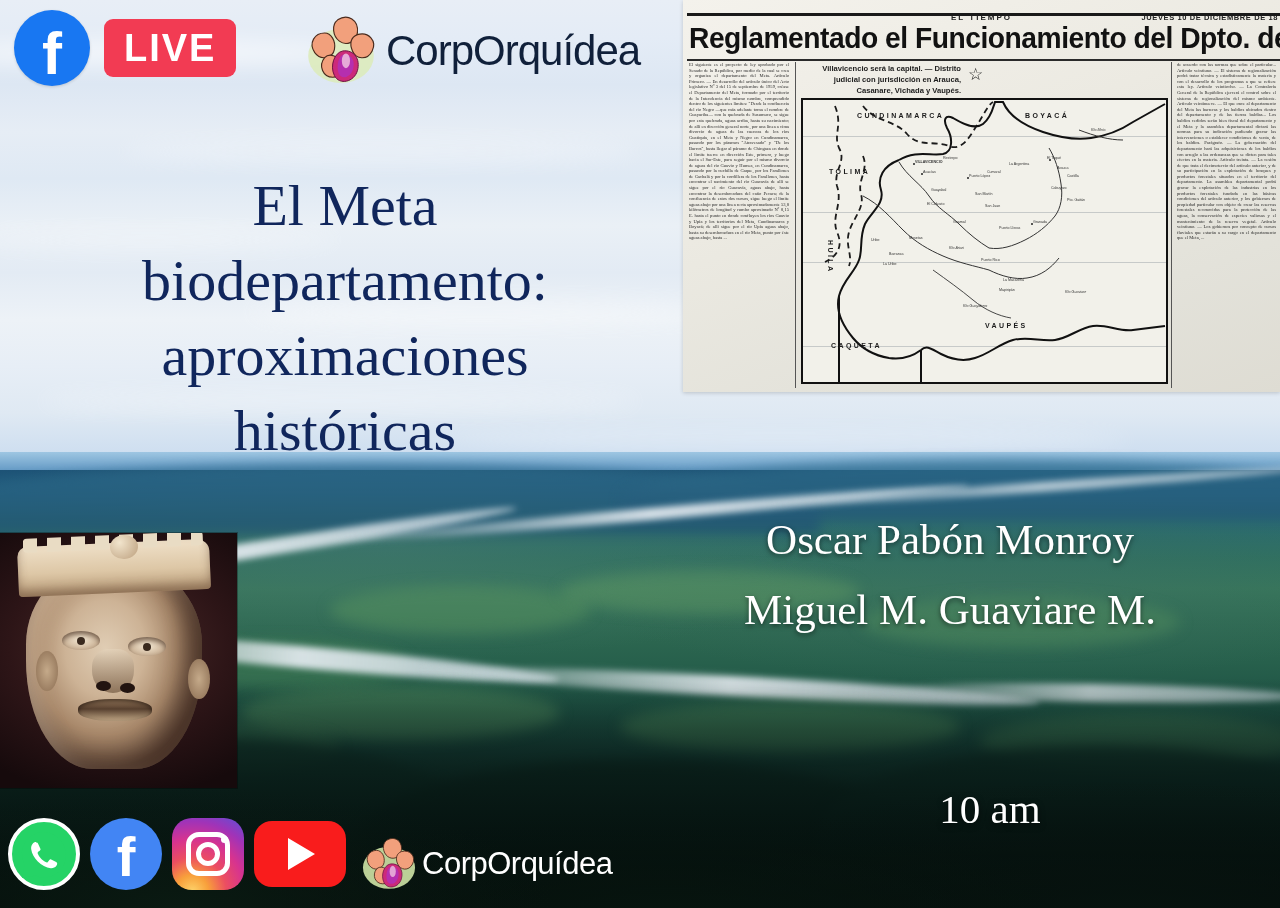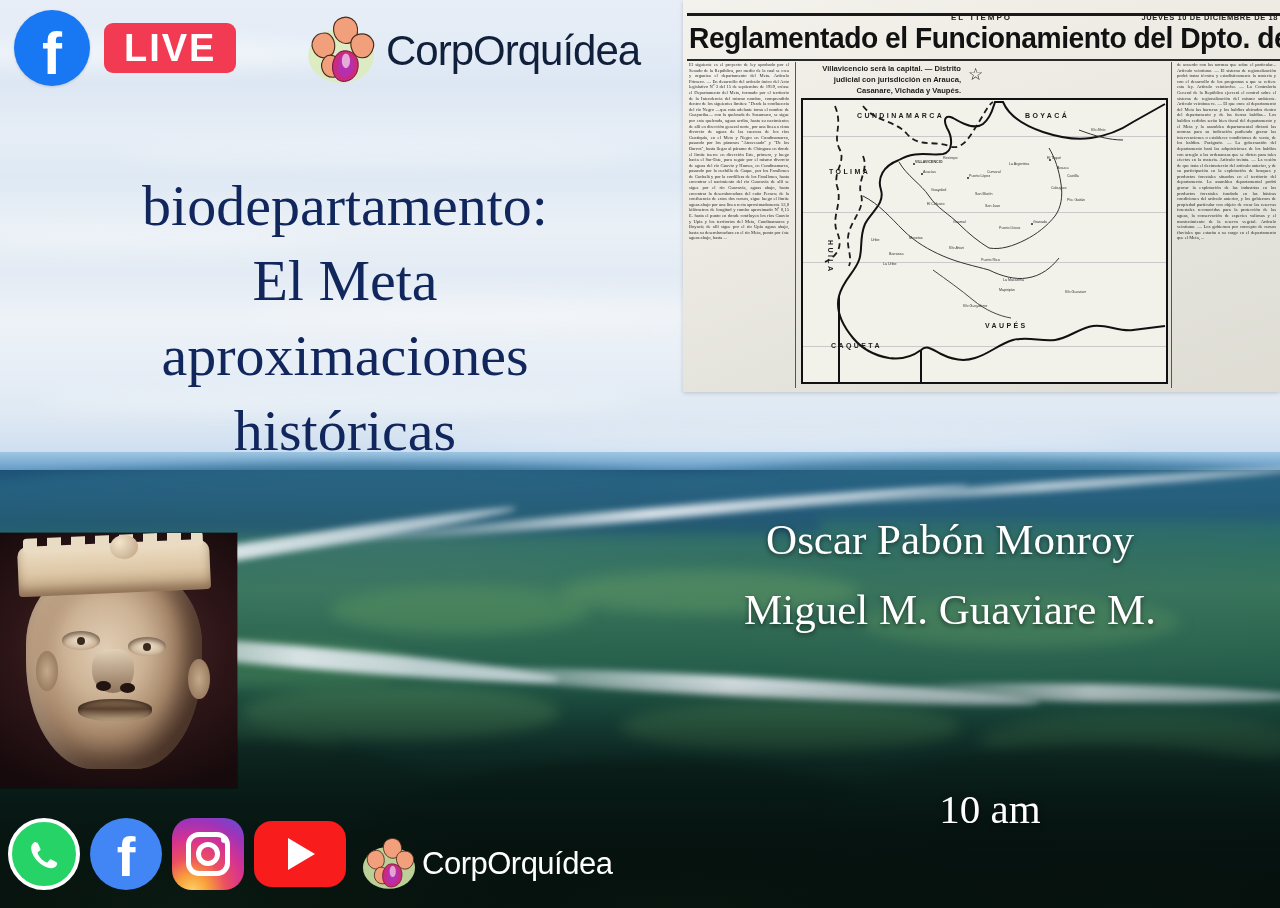--- a/index.html
+++ b/index.html
@@ -47,21 +47,21 @@
   }
 
   
   .fb-live{position:absolute;left:14px;top:10px;display:flex;align-items:center;gap:14px;}
   .fb-circle{width:76px;height:76px;border-radius:50%;background:#1877F2;position:relative;box-shadow:0 1px 3px rgba(0,0,0,.15);}
   .fb-circle .f{
     position:absolute;left:0;right:0;top:12px;text-align:center;color:#fff;
     font-family:"Liberation Sans",sans-serif;font-weight:bold;font-size:60px;line-height:64px;
   }
   .live-pill{
-    background:#F23B53;border-radius:9px;padding:0 20px;height:50px;display:flex;align-items:center;
+    background:#F23B53;border-radius:9px;padding:0 20px;height:58px;display:flex;align-items:center;
   }
   .live-pill span{
     color:#fff;font-family:"Liberation Sans",sans-serif;font-weight:bold;font-size:38px;letter-spacing:2px;
   }
 
   
   .corp-top{position:absolute;left:300px;top:8px;display:flex;align-items:center;gap:4px;}
   .corp-top .word{
     font-family:"Liberation Sans",sans-serif;font-size:42px;color:#10203a;letter-spacing:-1px;
   }
@@ -281,22 +281,22 @@
       <path d="M30 28 C18 28 10 40 18 52 C26 63 40 58 42 48 C44 38 38 28 30 28Z" fill="#f2a07c" stroke="#4a2a1c" stroke-width="1.4"></path>
       <path d="M30 58 C22 68 28 82 40 82 C50 82 54 72 50 64 C46 56 36 52 30 58Z" fill="#f2a07c" stroke="#4a2a1c" stroke-width="1.4"></path>
       <path d="M52 50 C66 48 74 60 70 74 C66 88 48 92 42 80 C36 68 42 52 52 50Z" fill="#cc2a7a" stroke="#6a1440" stroke-width="1.2"></path>
       <path d="M54 54 C64 54 68 64 64 74 C60 83 50 85 47 77 C44 68 47 55 54 54Z" fill="#b030b8" opacity=".85"></path>
       <ellipse cx="56" cy="62" rx="5" ry="9" fill="#f7d6e6" opacity=".75"></ellipse>
     </svg>
     <span class="word">CorpOrquídea</span>
   </div>
 
   <div class="title">
+    <span class="ln">El Meta</span>
     <span class="ln">biodepartamento:</span>
-    <span class="ln">El Meta</span>
     <span class="ln">aproximaciones</span>
     <span class="ln">históricas</span>
   </div>
 
   <div class="speakers">
     <span class="ln">Oscar Pabón Monroy</span>
     <span class="ln">Miguel M. Guaviare M.</span>
   </div>
 
   <div class="datetime">

